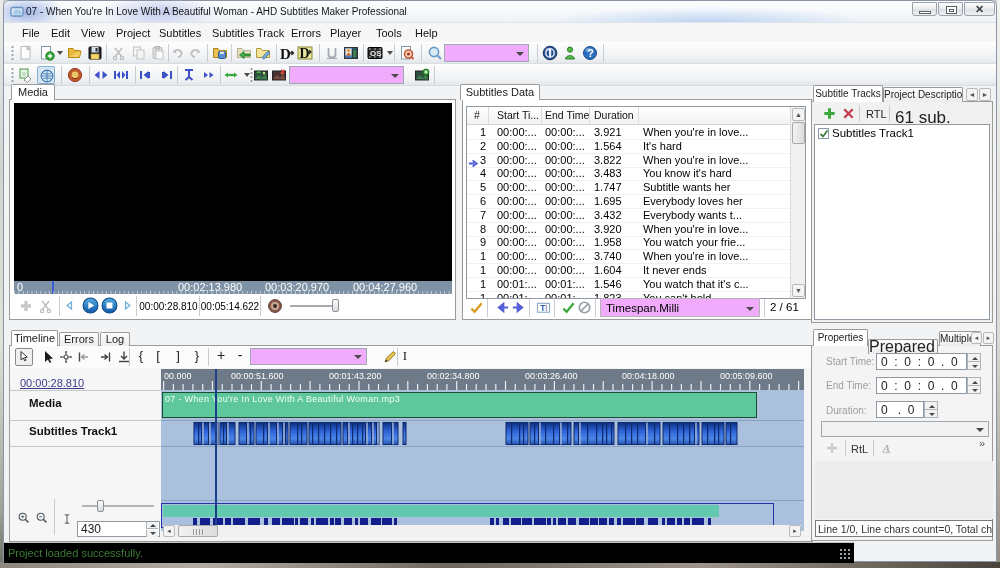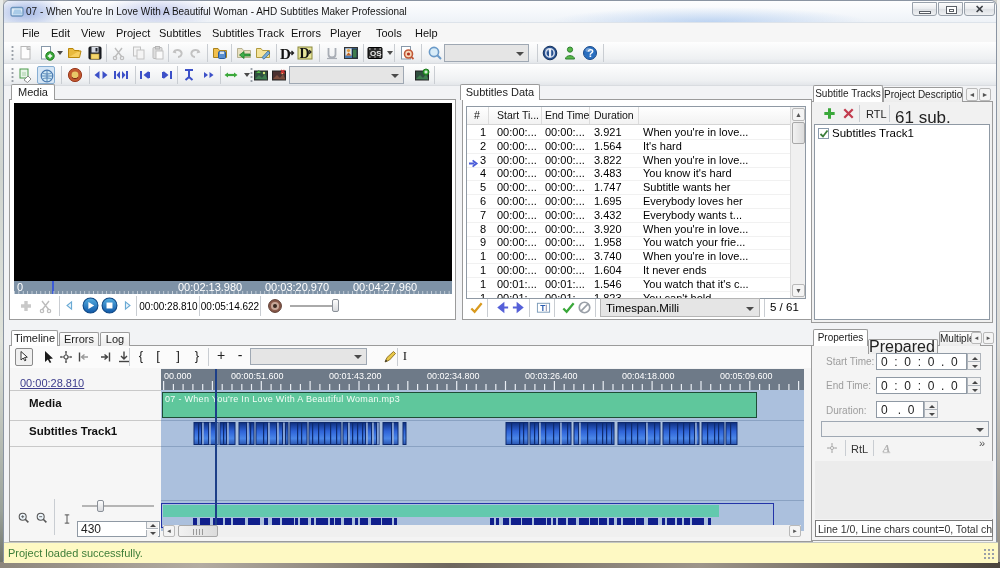--- a/index.html
+++ b/index.html
@@ -12,21 +12,21 @@
 .title { position:absolute; left:22px; top:5px; font-size:10px; color:#151515; white-space:nowrap; }
 .winbtn { position:absolute; top:1px; height:14px; background:linear-gradient(#fdfdfd,#e9ebee 50%,#dcdfe3 50%,#eff1f3); border:1px solid #99a1ab; border-radius:0 0 3px 3px; }
 .menubar { position:absolute; left:0; top:22px; width:100%; height:19px; background:#f6f6f6; }
 .menubar span { position:absolute; top:4px; font-size:11px; color:#111; }
 .toolbar { position:absolute; left:0; width:100%; background:linear-gradient(180deg,#fefefe,#eef0f2 80%,#e3e6ea); border-bottom:1px solid #d9dce0; }
 .grip { position:absolute; width:3px; background-image:radial-gradient(circle,#9aa0a8 1px,transparent 1.2px); background-size:3px 4px; }
 .tsep { position:absolute; width:1px; background:#c9cdd2; }
 .panel { position:absolute; background:#fff; border:1px solid #9b9b9b; }
 .tab { position:absolute; font-size:11px; color:#222; background:linear-gradient(#fdfdfd,#ececec); border:1px solid #9b9b9b; border-bottom:none; border-radius:2px 2px 0 0; text-align:center; white-space:nowrap; overflow:hidden; }
 .tab.on { background:#fff; z-index:5; }
-.combo { position:absolute; background:#e5e5e5; border:1px solid #9fa8b3; }
+.combo { position:absolute; background:#f0abfc; border:1px solid #9fa8b3; }
 .carr { position:absolute; width:0; height:0; border-left:4px solid transparent; border-right:4px solid transparent; border-top:4px solid #4a4a4a; }
 .hdrcell { position:absolute; top:0; height:100%; border-right:1px solid #dcdcdc; font-size:10.5px; color:#111; padding:1px 0 0 4px; white-space:nowrap; overflow:hidden; }
 .row { position:absolute; left:0; width:100%; height:14px; border-bottom:1px solid #f1f1f1; font-size:11px; color:#000; }
 .rc { position:absolute; top:0px; white-space:nowrap; overflow:hidden; }
 .sb { position:absolute; background:#f0f0f0; }
 .sbthumb { position:absolute; background:linear-gradient(90deg,#f2f2f2,#dcdcdc); border:1px solid #a8a8a8; border-radius:2px; }
 .sbbtn { position:absolute; background:#f4f4f4; border:1px solid #b9b9b9; border-radius:2px; color:#555; text-align:center; }
 .spin { position:absolute; background:#fff; border:1px solid #8f99a4; font-size:12px; color:#222; }
 .updown { position:absolute; width:14px; background:#f2f2f2; border:1px solid #adb3ba; }
 .glabel { position:absolute; font-size:10px; color:#9d9d9d; }
@@ -477,21 +477,21 @@
         <svg class="abs" style="left:114px;top:3px" width="15" height="15" viewBox="0 0 16 16">
           <circle cx="8" cy="8" r="5.6" fill="none" stroke="#9aa0a8" stroke-width="1.8"></circle>
           <path d="M4.2 11.8 L11.8 4.2" stroke="#9aa0a8" stroke-width="1.8"></path>
         </svg>
         <div class="tsep" style="left:132px;top:2px;height:18px"></div>
         <div class="combo" style="left:137px;top:1px;width:160px;height:19px;border-color:#b5b5b5">
           <span class="abs" style="left:5px;top:3px;font-size:11.5px">Timespan.Milli</span>
           <div class="carr" style="right:5px;top:8px"></div>
         </div>
         <div class="tsep" style="left:301px;top:2px;height:18px"></div>
-        <div class="abs" style="left:307px;top:4px;font-size:11.5px;color:#000">5 / 61</div>
+        <div class="abs" style="left:307px;top:4px;font-size:11.5px;color:#000">2 / 61</div>
       </div>
  </div>
 
  <div class="abs" style="left:807px;top:82px;width:186px;height:240px">
       <div class="abs" style="left:0px;top:18px;width:182px;height:222px;background:#f1f1f1;border:1px solid #9b9b9b"></div>
       <div class="tab on" style="left:2px;top:2px;width:70px;height:17px;line-height:16px;z-index:4;font-size:10px">Subtitle Tracks</div>
       <div class="tab" style="left:72px;top:4px;width:80px;height:15px;line-height:14px;font-size:10px">Project Description</div>
       <div class="sbbtn" style="left:155px;top:5px;width:12px;height:13px;font-size:7px;line-height:12px">◄</div>
       <div class="sbbtn" style="left:168px;top:5px;width:12px;height:13px;font-size:7px;line-height:12px">►</div>
       <svg class="abs" style="left:11px;top:23px" width="15" height="15" viewBox="0 0 16 16">
@@ -874,17 +874,17 @@
         <text x="4" y="12.5" font-size="12" font-style="italic" font-weight="bold" fill="#b0b0b0" font-family="Liberation Serif">A</text>
         <path d="M4 13.5 H12" stroke="#c0c0c0" stroke-width="1"></path>
       </svg>
       <div class="abs" style="left:168px;top:110px;font-size:11px;color:#555">»</div>
       <div class="abs" style="left:4px;top:134px;width:178px;height:58px;background:#ececec"></div>
       <div class="abs" style="left:4px;top:193px;width:178px;height:17px;background:#fff;border:1px solid #7a7a7a;overflow:hidden">
         <div class="abs" style="left:2px;top:2px;font-size:10.5px;color:#333;white-space:nowrap">Line 1/0, Line chars count=0, Total cha</div>
       </div>
     </div>
 
- <div class="abs" style="left:0;top:541px;width:994px;height:21px;background:#fef9c3;border-top:1px solid #c5c8c2">
+ <div class="abs" style="left:0;top:541px;width:850px;height:21px;background:#000000;border-top:1px solid #c5c8c2">
    <div class="abs" style="left:4px;top:4px;font-size:11px;color:#3d7d38">Project loaded successfully.</div>
    <div class="abs" style="right:3px;bottom:3px;width:12px;height:12px;background-image:radial-gradient(circle,#9aa0a8 1.2px,transparent 1.4px);background-size:4px 4px"></div>
  </div>
 </div>
 
 </body></html>

